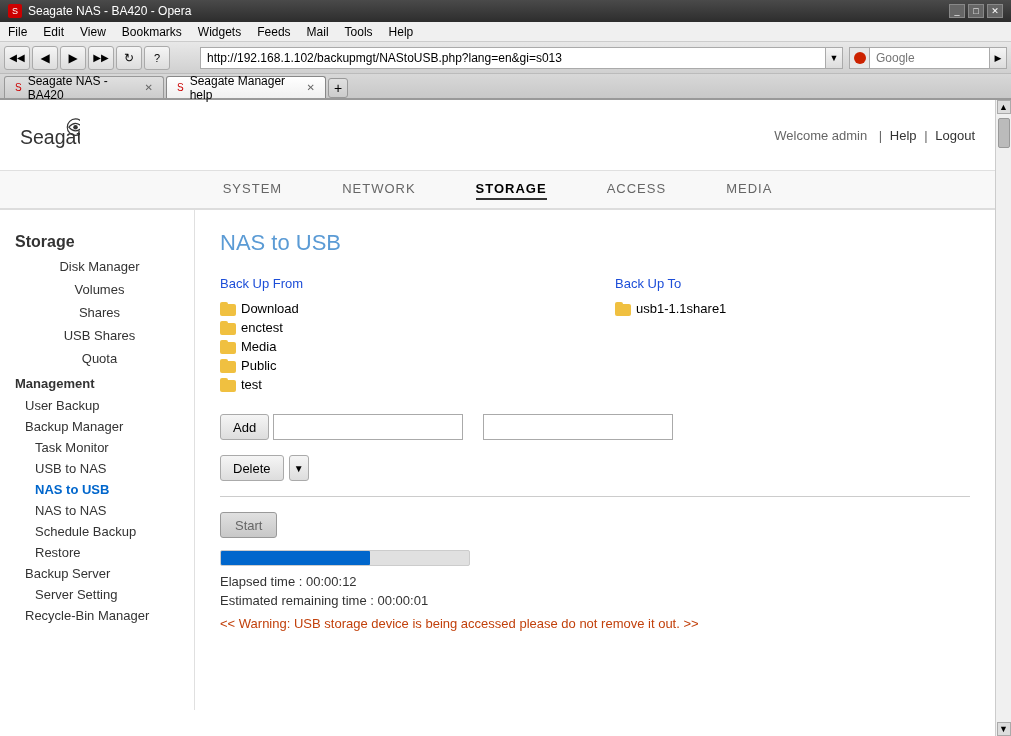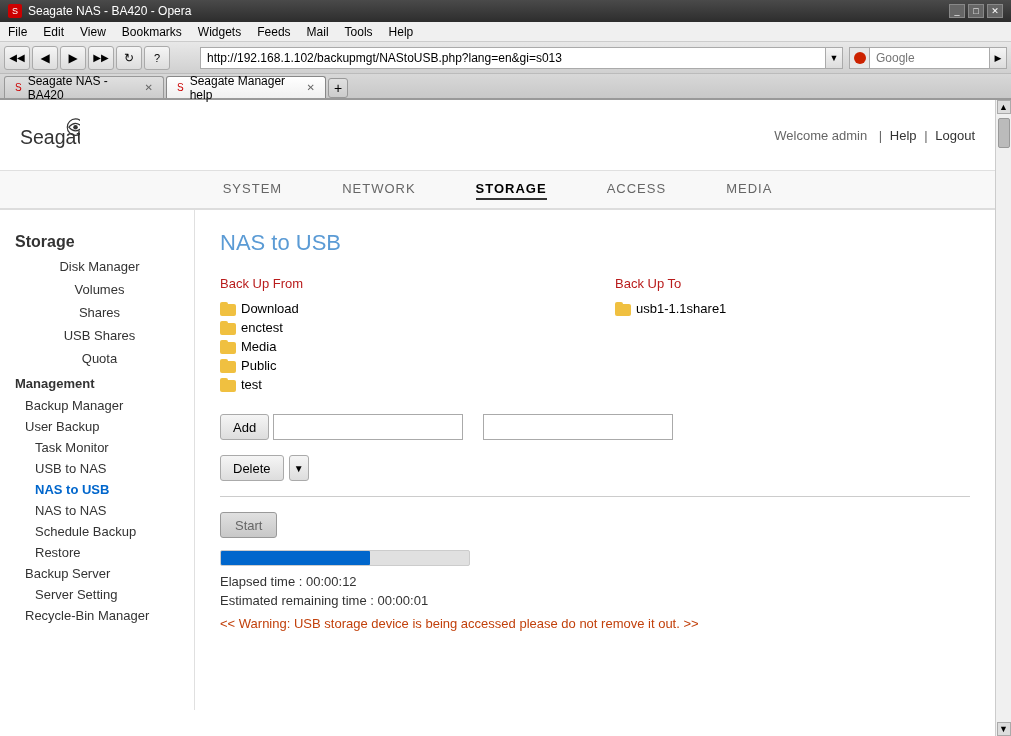--- a/index.html
+++ b/index.html
@@ -118,21 +118,21 @@
     .sidebar-subsubitem { padding: 3px 15px 3px 35px; font-size: 13px; color: #333; cursor: pointer; }
     .sidebar-subsubitem.active { color: #0066cc; font-weight: bold; }
 
     
     .main-area { flex: 1; padding: 20px 25px; }
     .page-title { font-size: 22px; color: #5b9bd5; font-weight: normal; margin-bottom: 20px; }
 
     
     .backup-columns { display: flex; gap: 40px; margin-bottom: 20px; }
     .backup-column { flex: 1; }
-    .column-header { font-size: 13px; color: #b91c1c; margin-bottom: 8px; }
+    .column-header { font-size: 13px; color: #1d4ed8; margin-bottom: 8px; }
 
     .folder-list { list-style: none; }
     .folder-item { display: flex; align-items: center; gap: 5px; padding: 2px 0; font-size: 13px; cursor: pointer; }
     .folder-icon { display: inline-block; width: 16px; height: 14px; position: relative; }
     .folder-icon::before { content: ''; display: block; width: 16px; height: 12px; background: #f0c040; border-radius: 0 2px 2px 2px; position: absolute; bottom: 0; }
     .folder-icon::after { content: ''; display: block; width: 8px; height: 4px; background: #f0c040; border-radius: 2px 2px 0 0; position: absolute; top: 0; left: 0; }
 
     
     .controls-row { display: flex; gap: 20px; margin-bottom: 15px; align-items: center; }
     .controls-left { display: flex; gap: 4px; align-items: center; }
@@ -246,22 +246,22 @@
     <div class="content-layout">
 
       <div class="sidebar">
         <div class="sidebar-section-title">Storage</div>
         <div class="sidebar-item">Disk Manager</div>
         <div class="sidebar-item">Volumes</div>
         <div class="sidebar-item">Shares</div>
         <div class="sidebar-item">USB Shares</div>
         <div class="sidebar-item">Quota</div>
         <div class="sidebar-subsection">Management</div>
+        <div class="sidebar-subitem">User Backup</div>
         <div class="sidebar-subitem">Backup Manager</div>
-        <div class="sidebar-subitem">User Backup</div>
         <div class="sidebar-subsubitem">Task Monitor</div>
         <div class="sidebar-subsubitem">USB to NAS</div>
         <div class="sidebar-subsubitem active">NAS to USB</div>
         <div class="sidebar-subsubitem">NAS to NAS</div>
         <div class="sidebar-subsubitem">Schedule Backup</div>
         <div class="sidebar-subsubitem">Restore</div>
         <div class="sidebar-subitem">Backup Server</div>
         <div class="sidebar-subsubitem">Server Setting</div>
         <div class="sidebar-subitem">Recycle-Bin Manager</div>
       </div>

